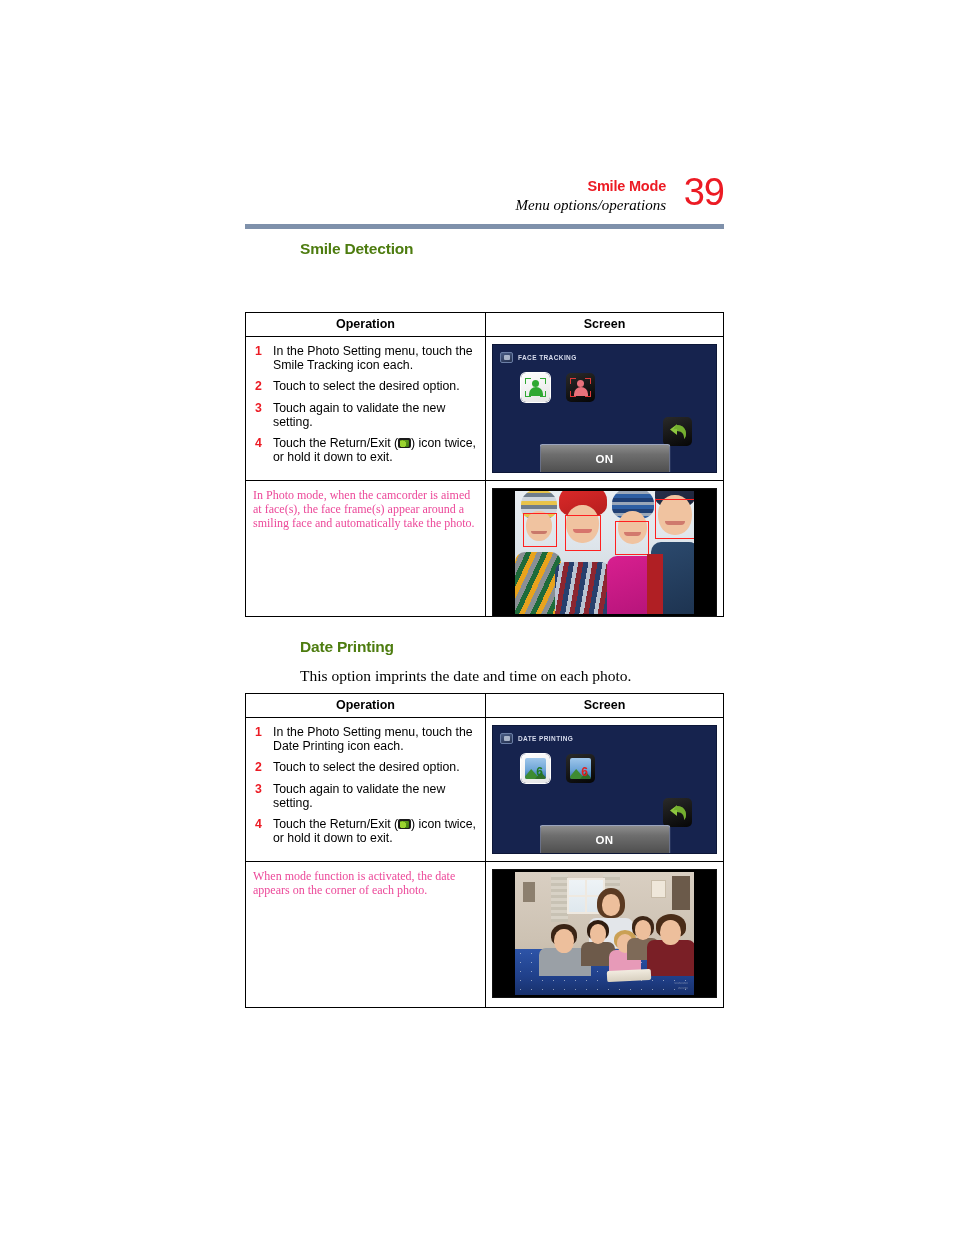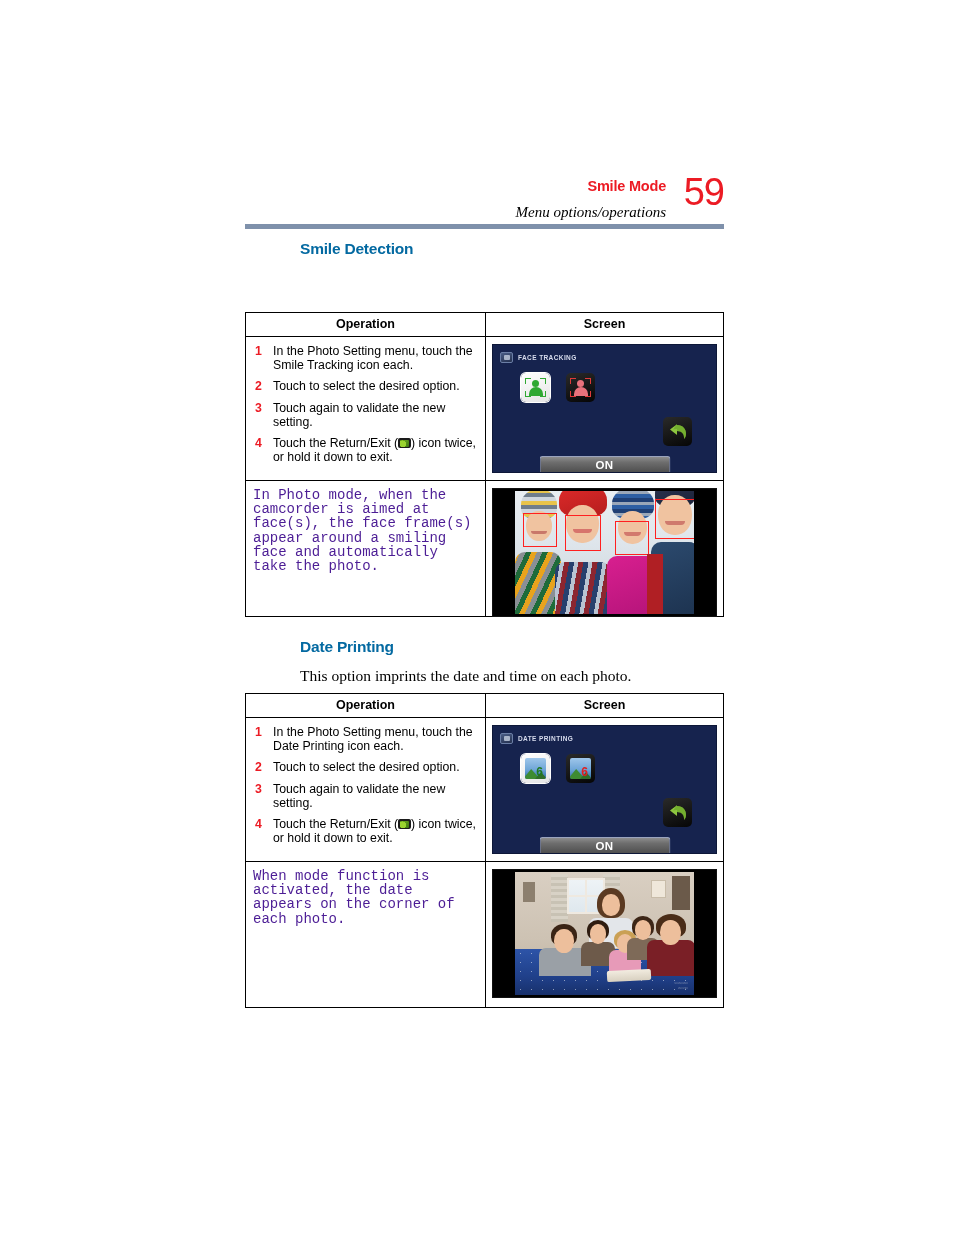--- a/index.html
+++ b/index.html
@@ -41,21 +41,21 @@
     color: #ec1b24;
     letter-spacing: -0.2px;
     line-height: 17px;
   }
   .header-sub {
     font-family: "Liberation Serif", serif;
     font-style: italic;
     font-size: 15px;
     color: #000;
     line-height: 19px;
-    margin-top: 8px;
+    margin-top: 1px;
   }
   .page-number {
     position: absolute;
     right: 0;
     top: -6px;
     font-family: "Liberation Sans", sans-serif;
     font-size: 38px;
     color: #ec1b24;
     line-height: 40px;
     letter-spacing: -1px;
@@ -68,21 +68,21 @@
     height: 5px;
     background: #7f91ab;
   }
 
   
   .section-heading {
     position: absolute;
     font-family: "Liberation Sans", sans-serif;
     font-weight: bold;
     font-size: 15.5px;
-    color: #0369a1;
+    color: #4d7c0f;
     letter-spacing: -0.2px;
   }
   .section-body {
     position: absolute;
     font-family: "Liberation Serif", serif;
     font-size: 15.5px;
     line-height: 20px;
     color: #000;
   }
 
@@ -170,24 +170,24 @@
     position: absolute;
     left: 2px; top: 1.5px;
     width: 9px; height: 7px;
     border-radius: 1px;
     background:
       radial-gradient(circle at 30% 55%, #9ad32f 0 45%, rgba(154,211,47,0) 46%),
       linear-gradient(135deg, #6fae1e 0%, #3f7a12 100%);
   }
 
   .note-text {
-    font-family: Liberation Mono, monospace;
-    font-size: 14px;
+    font-family: Liberation Serif, serif;
+    font-size: 12px;
     line-height: 14.2px;
-    color: #4c1d95;
+    color: #ec4899;
   }
 
   
   .cam-screen {
     width: 225px;
     height: 129px;
     background: #16234e;
     position: relative;
     border: 1px solid #0d1738;
     box-sizing: border-box;
@@ -332,21 +332,21 @@
     left: 5px; top: 6px;
     width: 19px; height: 17px;
   }
 
   .cam-onbar {
     position: absolute;
     left: 50%;
     transform: translateX(-50%);
     bottom: 0;
     width: 131px;
-    height: 16px;
+    height: 28px;
     border-radius: 3px 3px 0 0;
     background: linear-gradient(180deg,#8d8d8d 0%, #6e6e6e 35%, #4f4f4f 100%);
     border: 1px solid #9aa3bd;
     border-bottom: none;
     box-sizing: border-box;
     display: flex;
     align-items: center;
     justify-content: center;
   }
   .cam-onbar .on-text {
@@ -460,21 +460,21 @@
 </head>
 <body>
 
 <div class="page">
 
   <div class="header">
     <div class="header-texts">
       <div class="header-title">Smile Mode</div>
       <div class="header-sub">Menu options/operations</div>
     </div>
-    <div class="page-number">59</div>
+    <div class="page-number">39</div>
   </div>
   <div class="header-rule"></div>
 
   <div class="section-heading" style="left:300px; top:240px;">Smile Detection</div>
 
   <div class="tbl" style="left:245px; top:312px; width:479px;">
     <div class="tbl-head">
       <div class="th th-op">Operation</div>
       <div class="th th-scr">Screen</div>
     </div>

